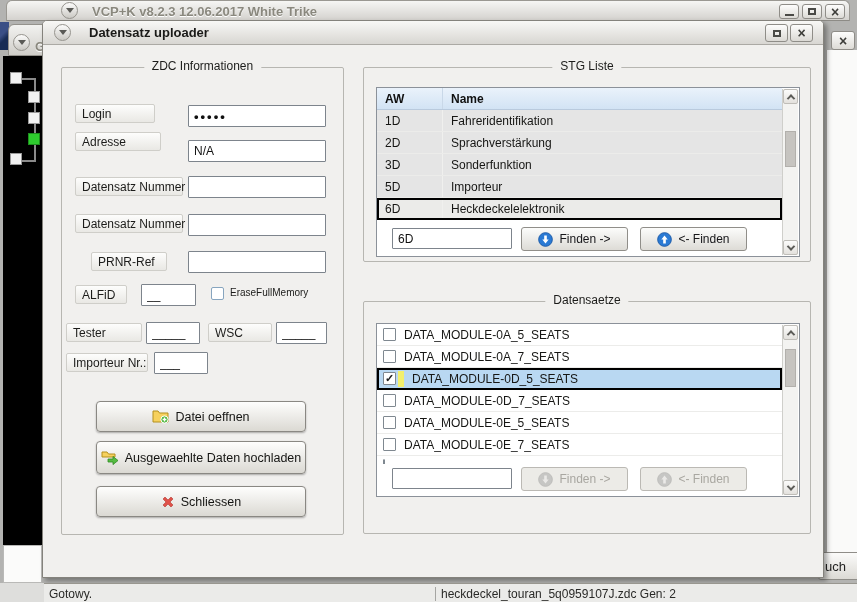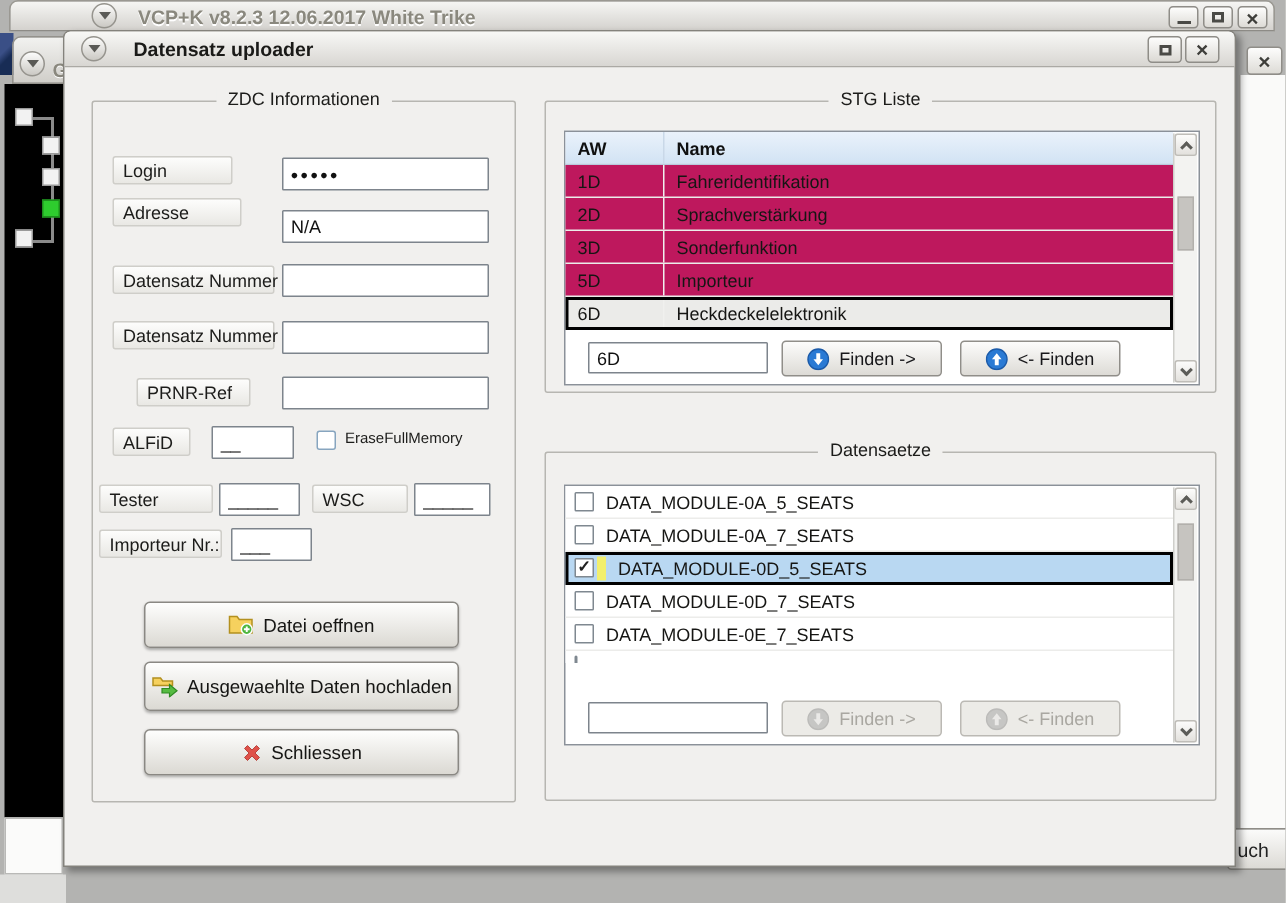--- a/index.html
+++ b/index.html
@@ -89,21 +89,21 @@
   .sb-btn.up { top:0; } .sb-btn.down { bottom:0; }
   .chev { width:6px; height:6px; border-left:2px solid #5c5c58; border-top:2px solid #5c5c58; }
   .chev.up { transform:rotate(45deg) translate(1px,1px); }
   .chev.down { transform:rotate(225deg) translate(1px,1px); }
   .sb-thumb { position:absolute; left:2px; width:11px; background:#c6c4c0; border:1px solid #b2b0ac; }
 
   
   .stg-head { display:flex; height:22px; background:linear-gradient(#eaf2fb,#d2e3f4);
     border-bottom:1px solid #b9cadd; font-weight:bold; font-size:12px; color:#101010; margin-right:17px; }
   .stg-row { display:flex; height:22px; border-bottom:1px solid #ececea; font-size:12px; color:#161614;
-    background:#be185d; margin-right:17px; }
+    background:#e5e5e5; margin-right:17px; }
   .stg-row.sel { background:#ebebe9; outline:2px solid #000; outline-offset:-2px; }
   .cell { display:flex; align-items:center; padding-left:8px; }
   .cell.aw { width:66px; border-right:1px solid #c9d8e8; }
   .cell.nm { flex:1; border-right:0; }
   .stg-row .cell.aw { border-right:1px solid #f0f0ee; }
 
   
   .ds-row { position:relative; display:flex; align-items:center; height:22px; border-bottom:1px solid #ececea;
     font-size:12px; color:#161614; background:#fff; margin-right:17px; }
   .ds-row.sel { background:#b9d8f2; outline:2px solid #000; outline-offset:-2px; }
@@ -163,20 +163,24 @@
 
   <div class="right-close">
       <span class="g-x">×</span>
     </div>
   <div class="right-col"></div>
   <div class="uch-btn">
       <span>uch</span>
     </div>
 
   <div class="status-underblock"></div>
+  <div class="statusbar">
+    <span class="status-left">Gotowy.</span>
+    <span class="status-file">heckdeckel_touran_5q0959107J.zdc Gen: 2</span>
+  </div>
 
   <div class="dlg">
     <div class="dlg-titlebar">
       <div class="circ" style="left:11px;top:3px;">
           <i class="tri"></i>
         </div>
       <div class="dlg-title">Datensatz uploader</div>
       <div class="dlg-btn" style="left:722px;">
           <span class="g-max"></span>
         </div>
@@ -314,20 +318,24 @@
             <span class="cbx">✓</span>
             <span class="ystripe"></span>
             <span class="ds-label">DATA_MODULE-0D_5_SEATS</span>
           </div>
           <div class="ds-row">
             <span class="cbx"></span>
             <span class="ds-label">DATA_MODULE-0D_7_SEATS</span>
           </div>
           <div class="ds-row">
             <span class="cbx"></span>
+            <span class="ds-label">DATA_MODULE-0E_5_SEATS</span>
+          </div>
+          <div class="ds-row">
+            <span class="cbx"></span>
             <span class="ds-label">DATA_MODULE-0E_7_SEATS</span>
           </div>
         </div>
       <div class="partial-row"><span class="cbx"></span></div>
       <div class="vscroll">
         <div class="sb-btn up">
             <span class="chev up"></span>
           </div>
         <div class="sb-thumb" style="top:24px;height:38px;"></div>
         <div class="sb-btn down">

